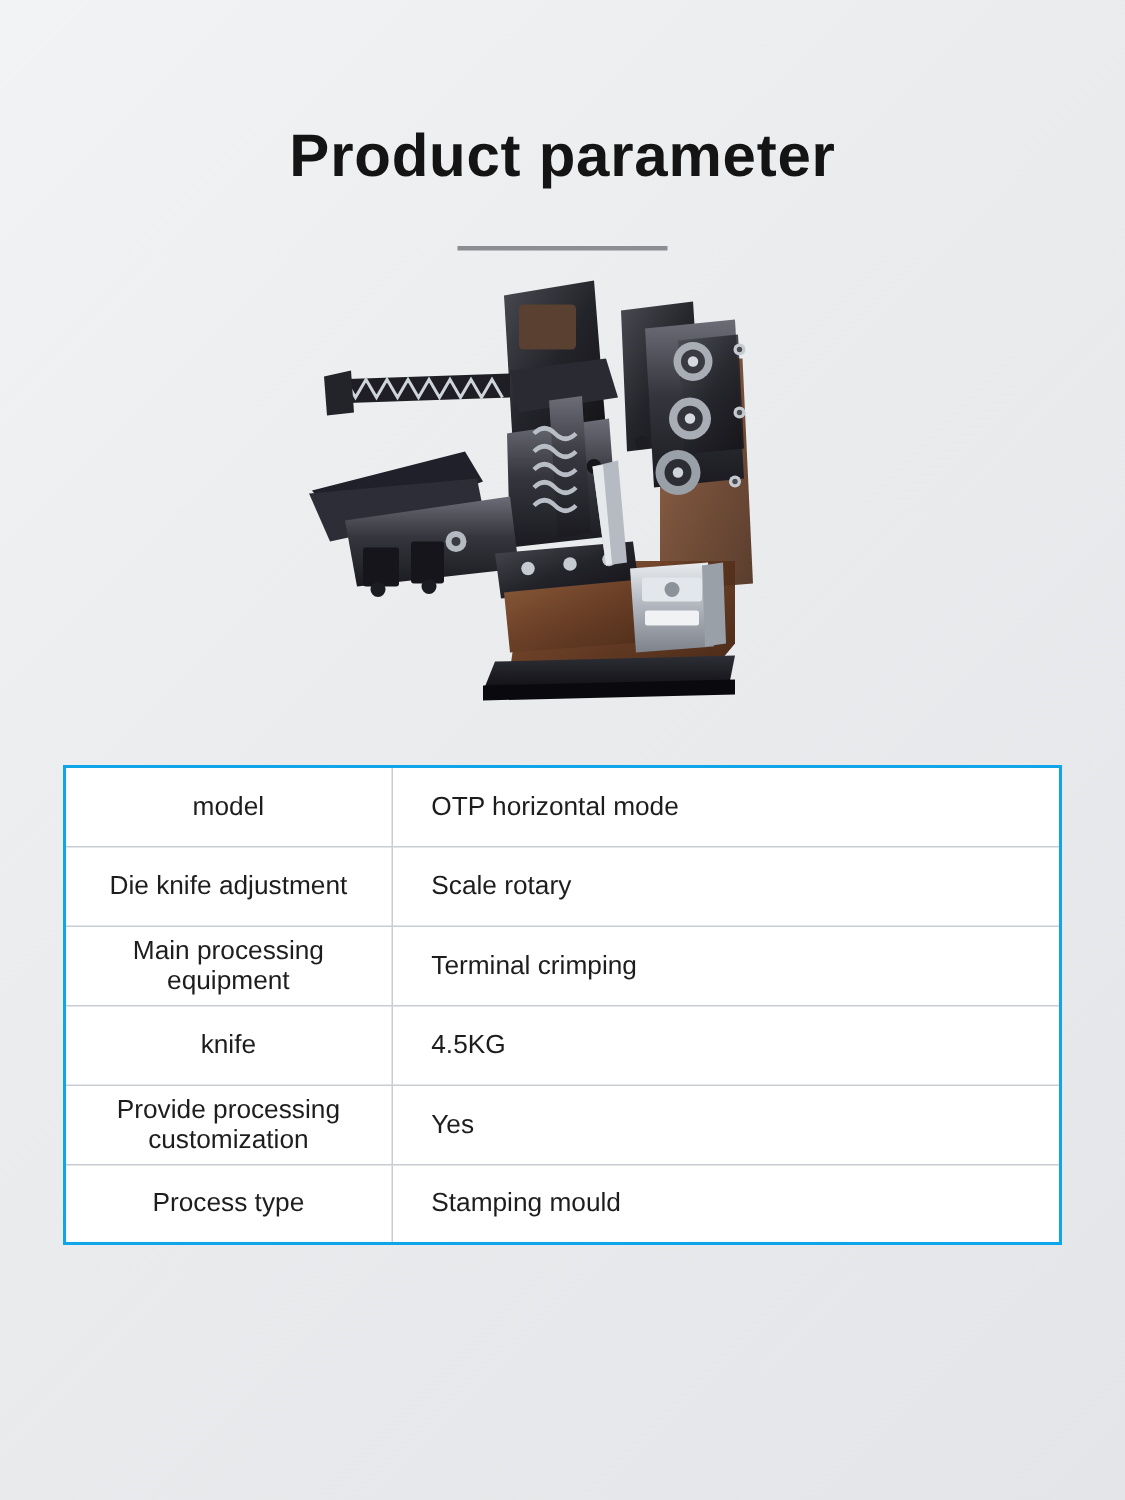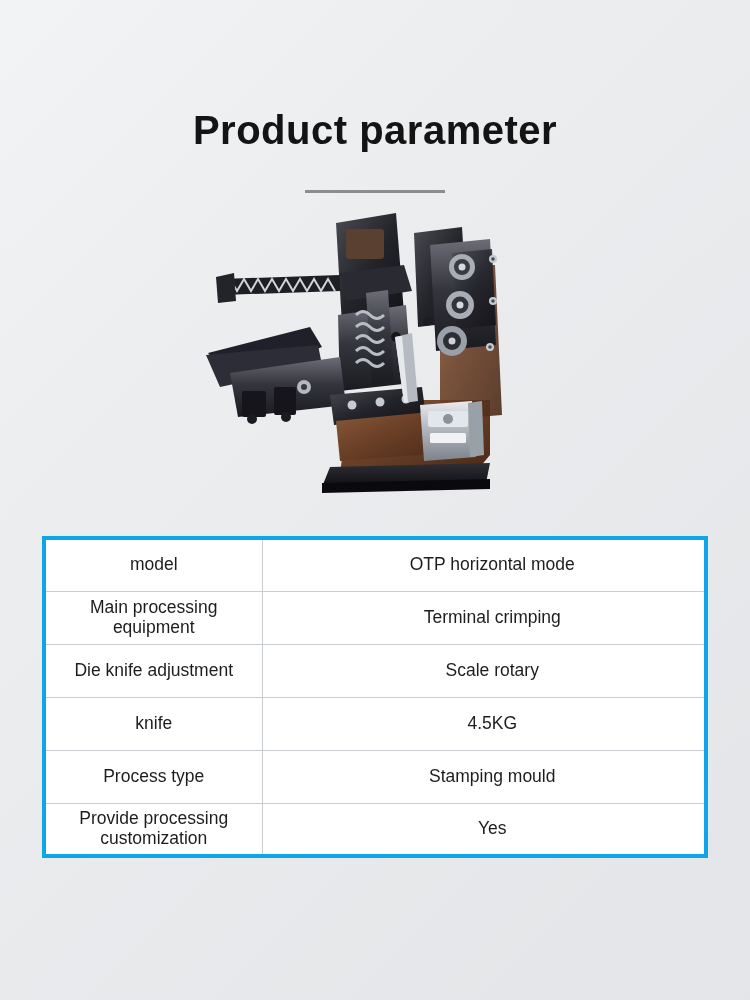--- a/index.html
+++ b/index.html
@@ -18,21 +18,20 @@
     position: relative;
   }
   .title {
     text-align: center;
     font-size: 40px;
     font-weight: bold;
     color: #141414;
     letter-spacing: 0.5px;
     padding-top: 82px;
     line-height: 1.1;
-    margin-top: 26px;
   }
   .title-rule {
     width: 140px;
     height: 3px;
     background: #8a8d91;
     margin: 38px auto 0 auto;
   }
   
   .photo-wrap {
     position: relative;
@@ -47,37 +46,37 @@
     width: 340px;
     height: 300px;
   }
   
   .spec-table {
     position: absolute;
     left: 42px;
     top: 510px;
     width: 666px;
     border-collapse: collapse;
-    border: 4px solid #0ea5e9;
+    border: 2px solid #0ea5e9;
     background: #fff;
   }
   .spec-table td {
     border: 1px solid #c9ccd1;
     height: 53px;
     font-size: 17.5px;
     color: #1d1d1d;
     padding: 4px 8px;
     line-height: 1.12;
   }
   .spec-table td.k {
     width: 218px;
     text-align: center;
   }
   .spec-table td.v {
-    text-align: center;
+    text-align: left;
     padding-left: 26px;
   }
   .two-line { font-size: 17px; }
 </style>
 </head>
 <body>
 
 <div class="page">
 
   <div class="title">Product parameter</div>
@@ -191,35 +190,35 @@
     </svg>
   </div>
 
   <table class="spec-table">
     <tbody>
       <tr>
         <td class="k">model</td>
         <td class="v">OTP horizontal mode</td>
       </tr>
       <tr>
+        <td class="k two-line">Die knife adjustment</td>
+        <td class="v">Scale rotary</td>
+      </tr>
+      <tr>
         <td class="k two-line">Main processing equipment</td>
         <td class="v">Terminal crimping</td>
       </tr>
       <tr>
-        <td class="k two-line">Die knife adjustment</td>
-        <td class="v">Scale rotary</td>
-      </tr>
-      <tr>
         <td class="k">knife</td>
         <td class="v">4.5KG</td>
       </tr>
       <tr>
+        <td class="k two-line">Provide processing customization</td>
+        <td class="v">Yes</td>
+      </tr>
+      <tr>
         <td class="k">Process type</td>
         <td class="v">Stamping mould</td>
       </tr>
-      <tr>
-        <td class="k two-line">Provide processing customization</td>
-        <td class="v">Yes</td>
-      </tr>
     </tbody>
   </table>
 
 </div>
 
 </body></html>

